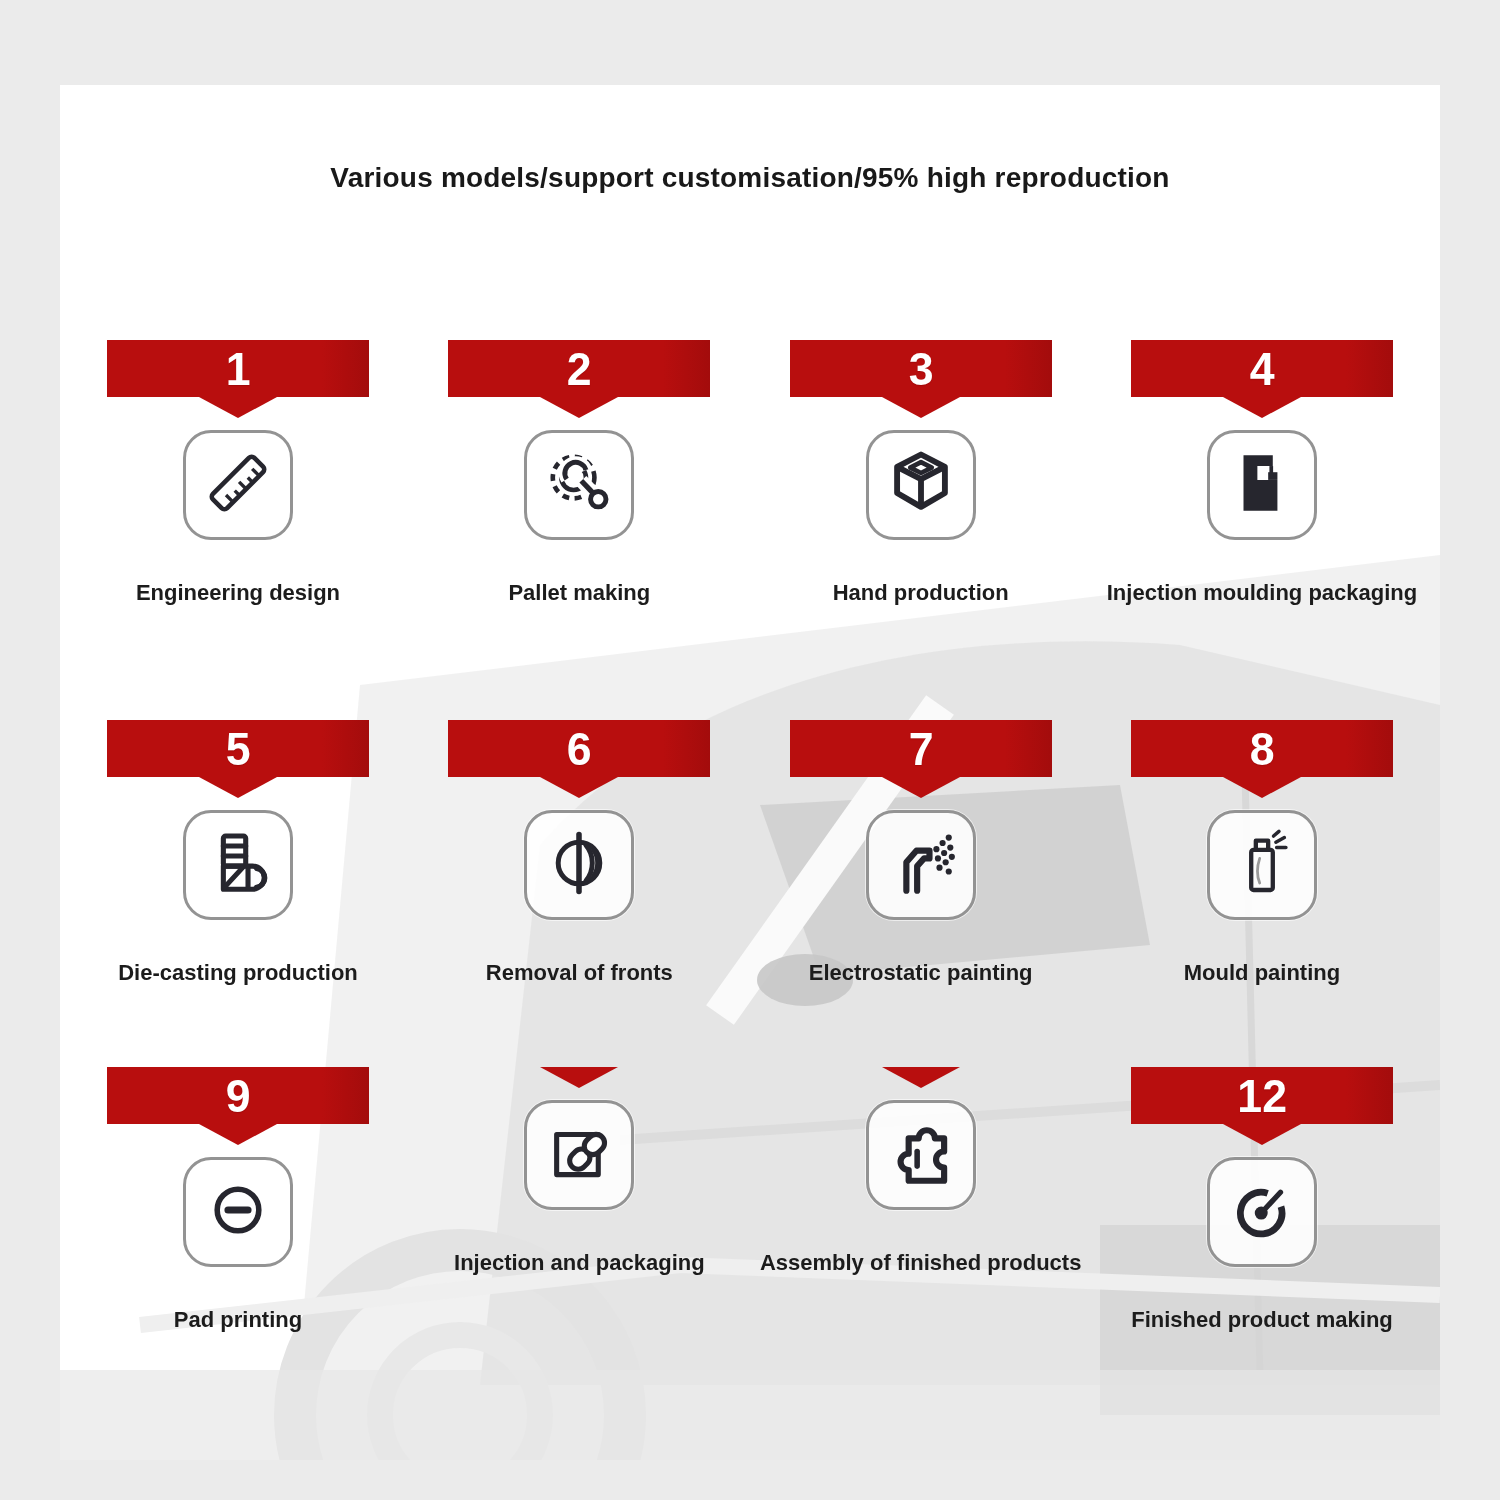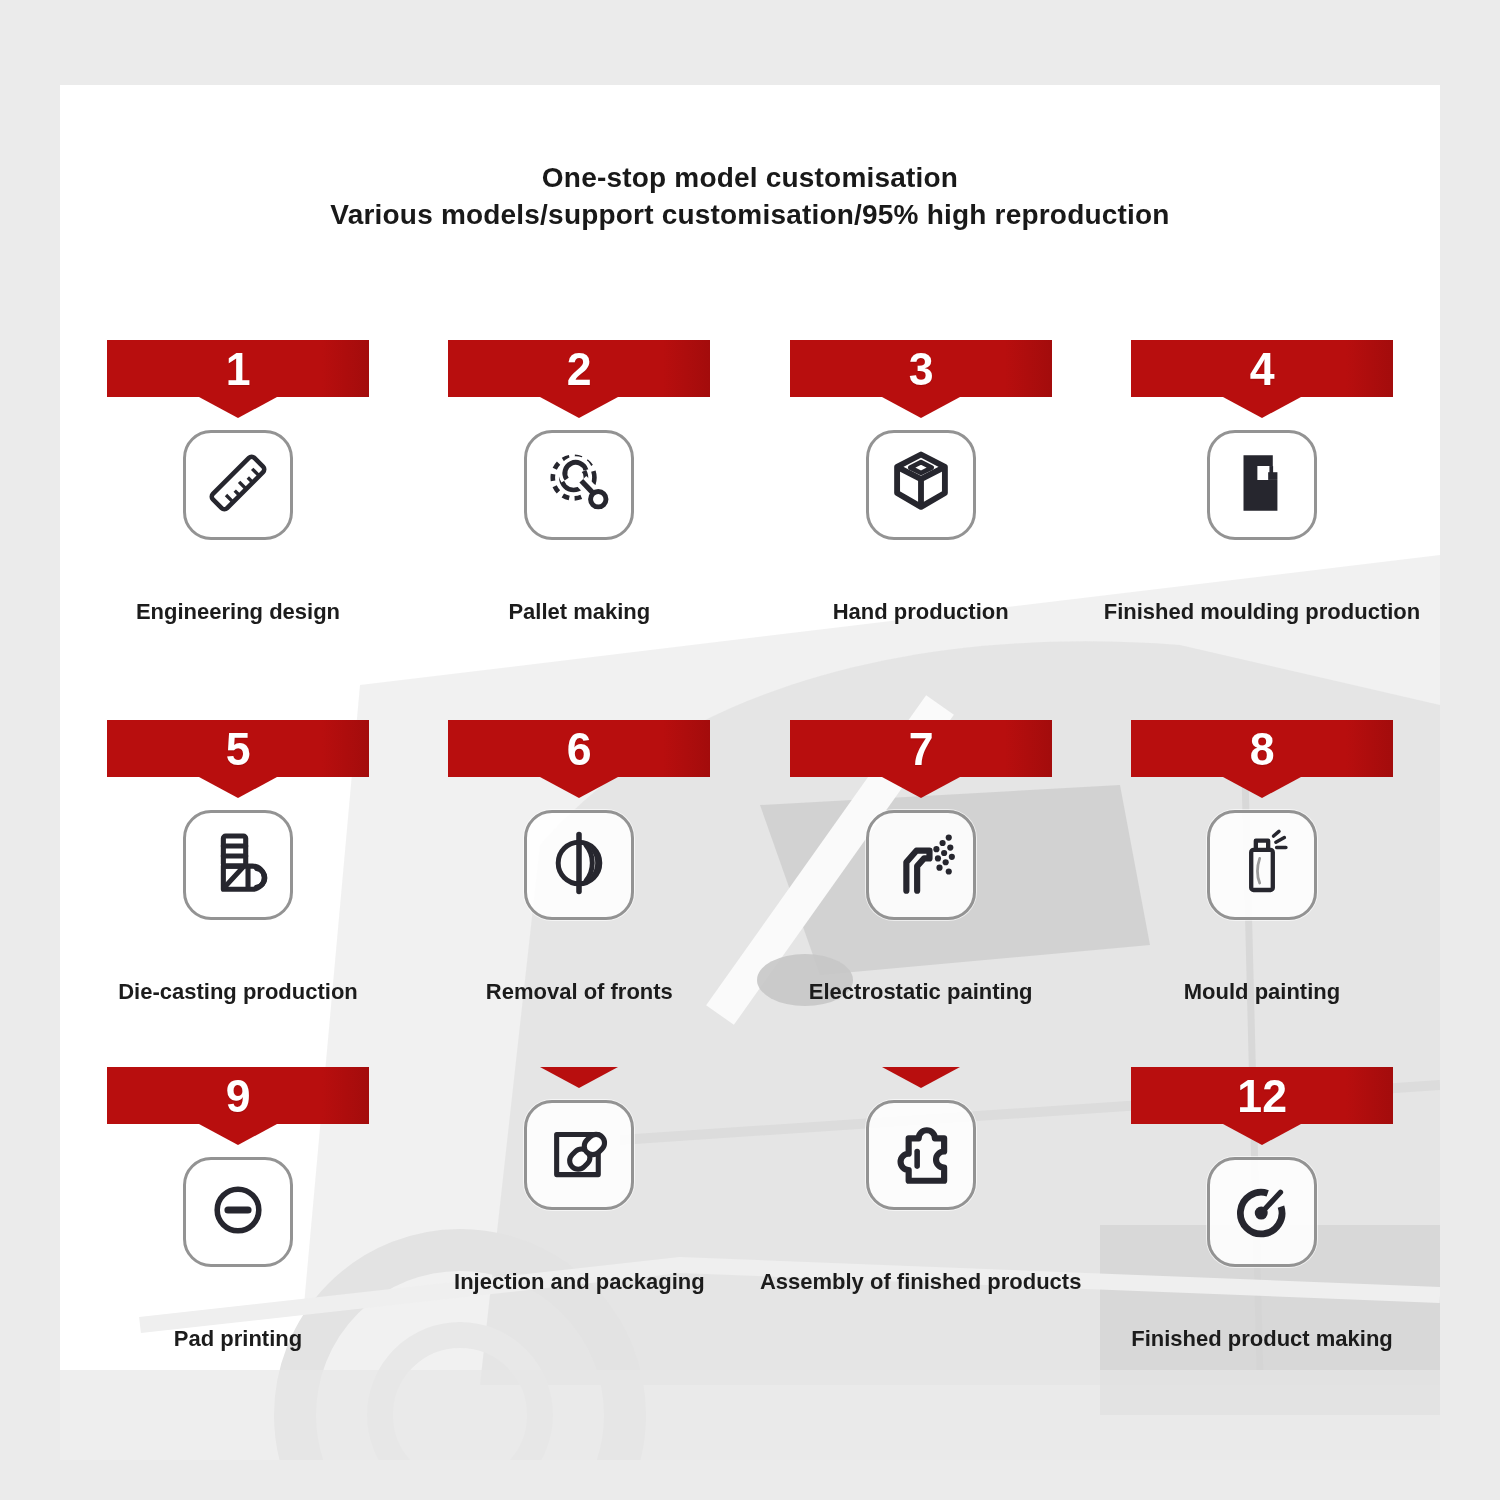--- a/index.html
+++ b/index.html
@@ -77,21 +77,21 @@
     border:3px solid #939393;
     border-radius:28px;
     background:rgba(255,255,255,0.88);
     display:flex;
     align-items:center;
     justify-content:center;
     box-shadow:0 0 0 1px rgba(255,255,255,0.6);
   }
   .icon-box svg { width:74px; height:74px; }
   .label {
-    margin-top:59px;
+    margin-top:40px;
     font-size:22px;
     font-weight:bold;
     color:#1c1c1c;
     white-space:nowrap;
     text-align:center;
   }
 </style>
 </head>
 <body>
 
@@ -108,21 +108,20 @@
       <path d="M560 1055 L1380 1000" stroke="#dcdcdc" stroke-width="10" fill="none"></path>
       <rect x="1040" y="1140" width="340" height="190" fill="#d4d4d4" opacity="0.8"></rect>
       <circle cx="400" cy="1330" r="165" fill="none" stroke="#e3e3e3" stroke-width="42"></circle>
       <circle cx="400" cy="1330" r="80" fill="none" stroke="#e8e8e8" stroke-width="26"></circle>
       <rect x="0" y="1285" width="1380" height="90" fill="#e7e7e7" opacity="0.7"></rect>
       <path d="M80 1240 L620 1180 L1380 1210" stroke="#efefef" stroke-width="16" fill="none"></path>
     </g>
   </svg>
 
   <div class="title-block">
-    <div>One-stop model customisation</div>
     <div>Various models/support customisation/95% high reproduction</div>
   </div>
 
   <div class="row row-1">
   <div class="cell">
     <div class="banner">
       <span class="num">1</span>
     </div>
     <div class="arrow"></div>
     <div class="icon-box">
@@ -182,21 +181,21 @@
     <div class="arrow"></div>
     <div class="icon-box">
       <span class="icon-glyph"><svg viewBox="0 0 48 48">
               <g fill="#26262e" stroke="none">
       <path d="M12 6 H31 V13 H21 V22 H34 V42 H12 Z"></path>
       <rect x="28" y="17" width="6" height="5"></rect>
      </g>
      <path d="M30 13 V17.5" stroke="#26262e" stroke-width="2.4" fill="none"></path>
             </svg></span>
     </div>
-    <div class="label">Finished moulding production</div>
+    <div class="label">Injection moulding packaging</div>
   </div>
 </div>
   <div class="row row-2">
   <div class="cell">
     <div class="banner">
       <span class="num">5</span>
     </div>
     <div class="arrow"></div>
     <div class="icon-box">
       <span class="icon-glyph"><svg viewBox="0 0 48 48">

